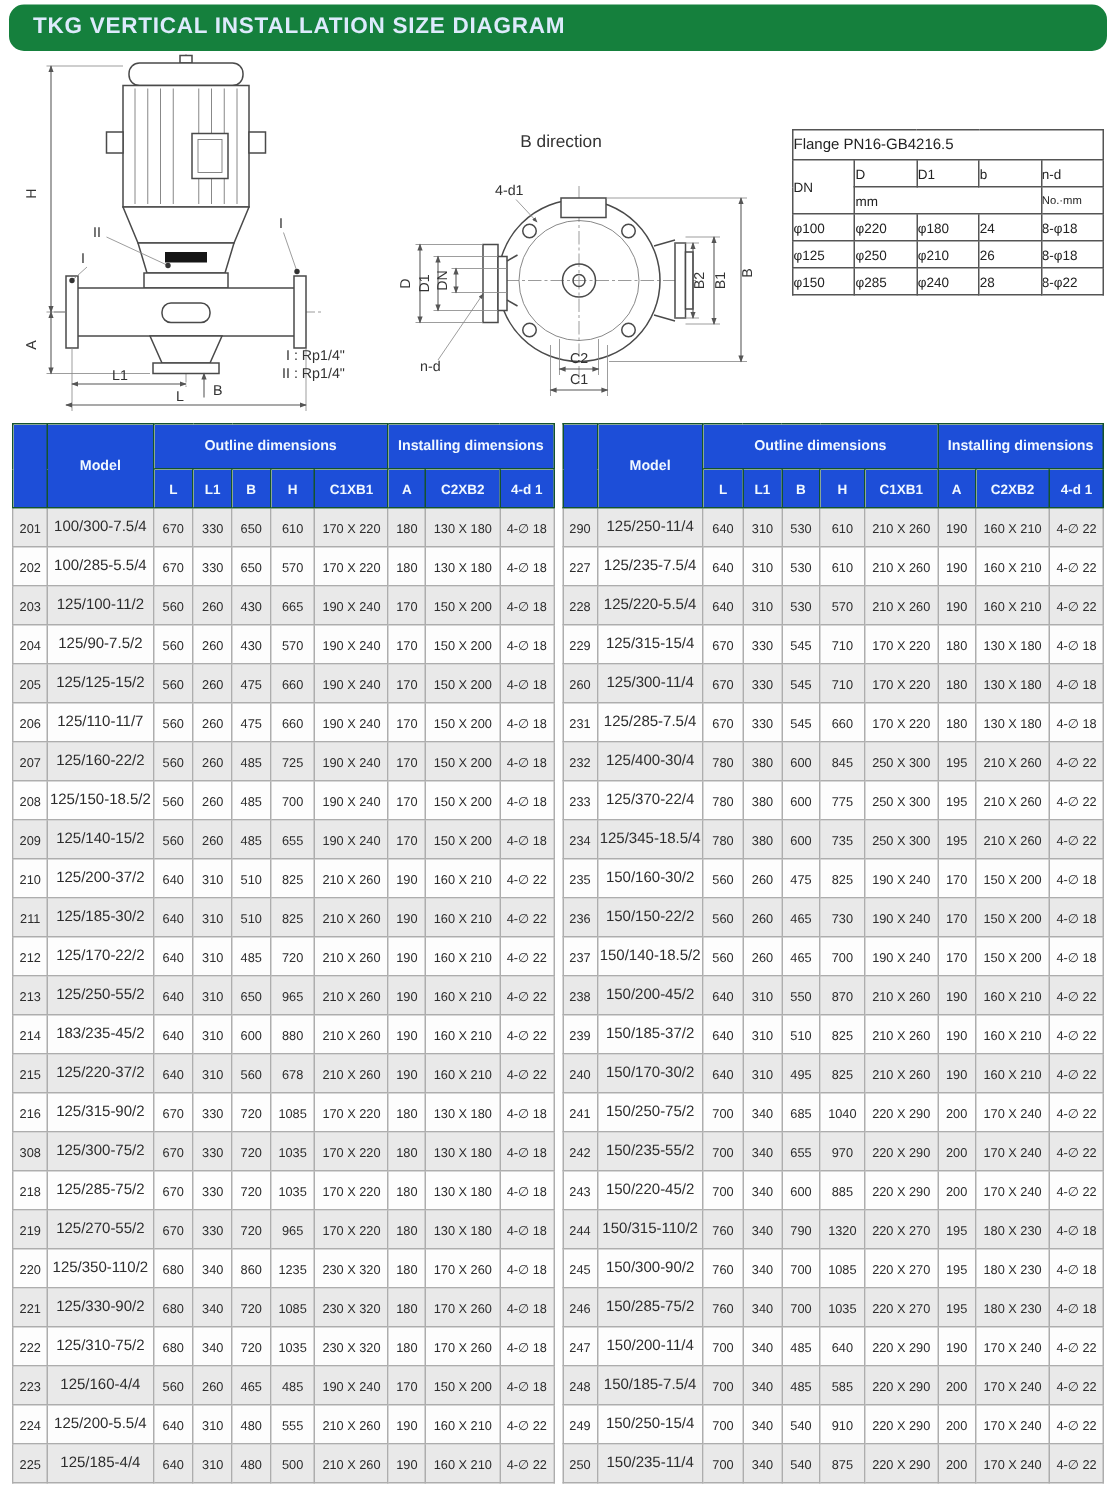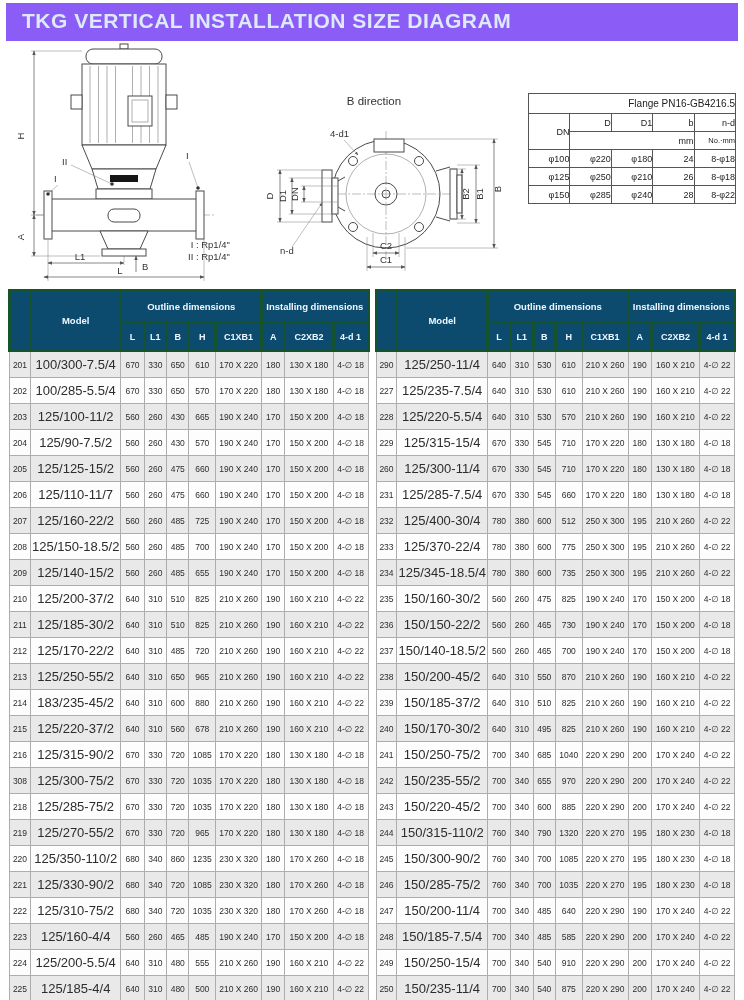--- a/index.html
+++ b/index.html
@@ -1,54 +1,54 @@
 <!DOCTYPE html>
 <html><head>
 <meta charset="utf-8">
 <style>
   html,body{margin:0;padding:0;background:#fff;}
   body{width:744px;height:1000px;font-family:"Liberation Sans",sans-serif;position:relative;overflow:hidden;}
 
   
-  .title-bar{margin:3px 6px 0 6px;background:#8b5cf6;color:#ddeafc;
-    font-size:21px;font-weight:bold;letter-spacing:.5px;padding:6px 16px 8px 16px;}
+  .title-bar{margin:3px 6px 0 6px;background:#15803d;color:#ddeafc;
+    font-size:15px;font-weight:bold;letter-spacing:.5px;padding:6px 16px 8px 16px;border-radius:10px;}
 
   
   .diagram-section{position:relative;height:246px;background:#fff;}
   .diagram-section svg{position:absolute;}
   .ln{fill:none;stroke:#4a4a4a;stroke-width:1;}
   .lnf{fill:#fff;stroke:#4a4a4a;stroke-width:1;}
   .fin{fill:none;stroke:#7a7a7a;stroke-width:.6;}
   .cl{fill:none;stroke:#909090;stroke-width:.6;stroke-dasharray:9 2 2 2;}
   .dim{fill:none;stroke:#555;stroke-width:.7;}
   .ext{fill:none;stroke:#888;stroke-width:.55;}
   .dtxt{fill:#333;font-size:9.5px;font-family:"Liberation Sans",sans-serif;}
   .dtitle{fill:#333;font-size:11.5px;font-family:"Liberation Sans",sans-serif;}
   .dot{fill:#333;}
   .notes{position:absolute;left:188px;top:198px;font-size:9.5px;color:#333;line-height:12px;text-align:right;}
 
   
   .flange{position:absolute;left:528px;top:52px;width:208px;border-collapse:collapse;table-layout:fixed;}
   .flange td,.flange th{border:1px solid #555;font-size:9px;font-weight:normal;color:#222;
-    text-align:right;padding:1px 0;height:15px;white-space:nowrap;overflow:hidden;}
+    text-align:left;padding:1px 0;height:15px;white-space:nowrap;overflow:hidden;}
   .flange .ttl{font-size:10px;height:17px;}
   .flange .tiny{font-size:7.5px;}
 
   
   .tables-row{display:flex;gap:5px;padding:2px 8px 0 8px;align-items:flex-start;}
   table.size{border-collapse:collapse;table-layout:fixed;flex:1 1 0;border:1px solid #6d6d6d;}
-  table.size thead th{background:#0c4a6e;color:#f0f8ff;border:3px solid #14532d;
+  table.size thead th{background:#1d4ed8;color:#f0f8ff;border:1px solid #14532d;
     font-weight:bold;padding:0;white-space:nowrap;overflow:hidden;}
   table.size thead tr.grp th{font-size:9.5px;height:29px;}
   table.size thead tr.sub th{font-size:9px;height:25px;}
   table.size tbody td{border:1px solid #adadad;text-align:center;font-size:8.5px;color:#2c2c2c;
     height:25px;padding:0 1px;white-space:nowrap;overflow:hidden;}
   table.size tbody tr.odd td{background:#e9e9e9;}
   table.size tbody tr.even td{background:#fdfdfd;}
-  table.size tbody td.model{font-size:13px;}
+  table.size tbody td.model{font-size:10px;}
 </style>
 </head>
 <body>
 
 <div class="title-bar">TKG VERTICAL INSTALLATION SIZE DIAGRAM</div>
 
 <div class="diagram-section">
 
   <svg style="left:12px;top:0px;" width="250" height="246" viewBox="0 0 250 246">
     <defs>
@@ -667,21 +667,21 @@
           <td>180</td>
           <td>130 X 180</td>
           <td>4-∅ 18</td>
         </tr>
         <tr class="odd">
           <td>232</td>
           <td class="model">125/400-30/4</td>
           <td>780</td>
           <td>380</td>
           <td>600</td>
-          <td>512</td>
+          <td>845</td>
           <td>250 X 300</td>
           <td>195</td>
           <td>210 X 260</td>
           <td>4-∅ 22</td>
         </tr>
         <tr class="even">
           <td>233</td>
           <td class="model">125/370-22/4</td>
           <td>780</td>
           <td>380</td>

